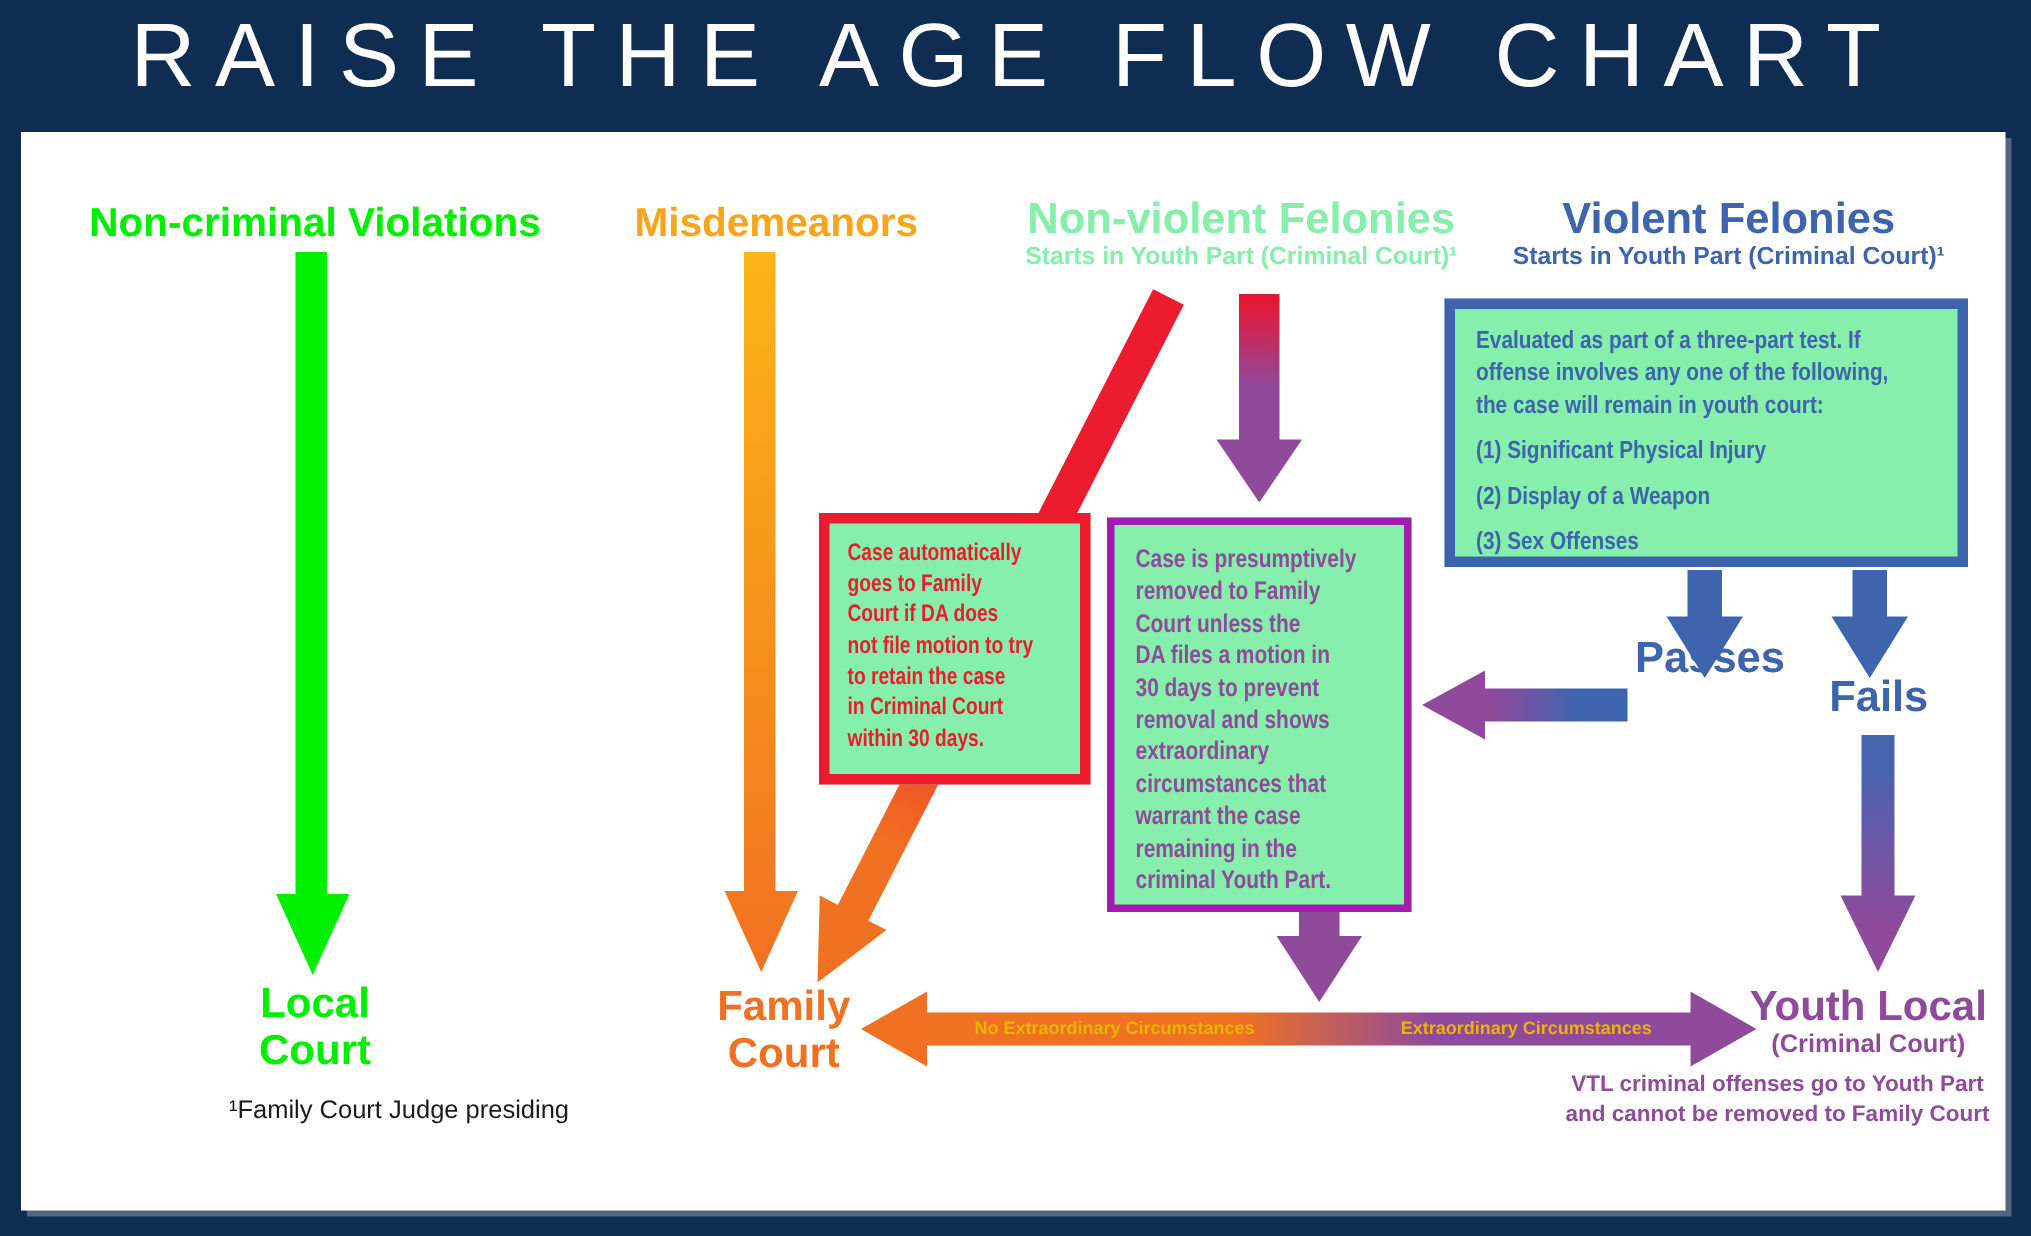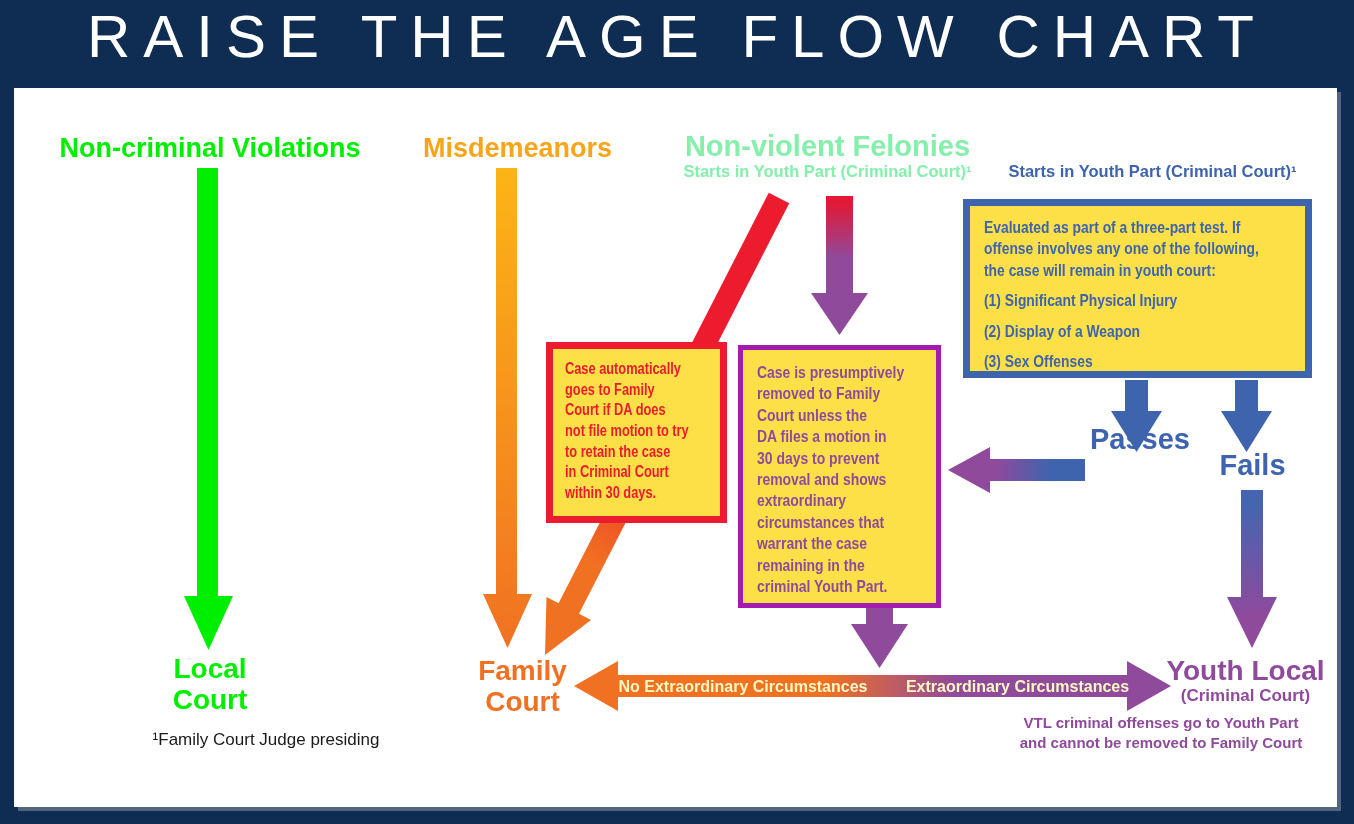--- a/index.html
+++ b/index.html
@@ -25,38 +25,38 @@
   .hdr{font-size:27px; letter-spacing:0px; white-space:nowrap;}
   .hdr-big{font-size:29px; white-space:nowrap;}
   .sub{font-size:16.5px; white-space:nowrap;}
   .green{color:#00EF00;}
   .orange{color:#F9A51B;}
   .dorange{color:#F17122;}
   .red{color:#86efac;}
   .blue{color:#3E64AE;}
   .purple{color:#8F4A9C;}
   .box{
-    position:absolute; background:#fde047; box-sizing:border-box; z-index:2;
+    position:absolute; background:#86efac; box-sizing:border-box; z-index:2;
     font-weight:bold; overflow:hidden;
   }
   .box-red{left:546px; top:342px; width:181px; height:181px; border:7px solid #EC1B2E;
     color:#EC1B2E; padding:10px 0 0 12px;}
   .box-red .txt{width:196px; font-size:16px; line-height:1.29;
     transform:scaleX(0.80); transform-origin:0 0;}
   .box-purple{left:738px; top:345px; width:203px; height:263px; border:5px solid #a21caf;
     color:#8F4A9C; padding:12px 0 0 14px;}
   .box-purple .txt{width:215px; font-size:17px; line-height:1.26;
     transform:scaleX(0.82); transform-origin:0 0;}
   .box-blue{left:963px; top:199px; width:349px; height:179px; border:7px solid #3E64AE;
     color:#3E64AE; padding:11px 0 0 14px;}
   .box-blue .inner{width:382px; font-size:16.5px; line-height:1.3;
     transform:scaleX(0.84); transform-origin:0 0;}
   .box-blue .item{margin-top:9px; white-space:nowrap;}
   .outcome{font-size:28px; line-height:1.12;}
-  .barlabel{color:#fef9c3; font-size:16px; white-space:nowrap; z-index:2;}
+  .barlabel{color:#eab308; font-size:12px; white-space:nowrap; z-index:2;}
   .footnote{position:absolute; left:106px; top:730px; width:320px; text-align:center;
     color:#1A1A1A; font-size:17px; font-weight:normal; z-index:2;}
   .vtl{font-size:15px; line-height:1.3;}
 </style>
 </head>
 <body>
 
 <div class="stage">
   <div class="frame"></div>
 
@@ -139,20 +139,21 @@
       <rect x="614" y="675" width="516" height="22"></rect>
       <polygon points="618,661 618,711 574,686"></polygon>
       <polygon points="1127,661 1127,711 1171,686"></polygon>
     </g>
   </svg>
 
   <div class="lbl hdr green" style="left:30px; top:133px; width:360px;">Non-criminal Violations</div>
   <div class="lbl hdr orange" style="left:400px; top:133px; width:235px;">Misdemeanors</div>
   <div class="lbl hdr-big red" style="left:660px; top:130px; width:335px;">Non-violent Felonies</div>
   <div class="lbl sub red" style="left:660px; top:162px; width:335px;">Starts in Youth Part (Criminal Court)¹</div>
+  <div class="lbl hdr-big blue" style="left:985px; top:130px; width:335px;">Violent Felonies</div>
   <div class="lbl sub blue" style="left:985px; top:162px; width:335px;">Starts in Youth Part (Criminal Court)¹</div>
 
   <div class="box box-red">
     <div class="txt pre">Case automatically
 goes to Family
 Court if DA does
 not file motion to try
 to retain the case
 in Criminal Court
 within 30 days.</div>
@@ -190,15 +191,15 @@
 Court</div>
   <div class="lbl outcome dorange pre" style="left:440px; top:655px; width:165px;">Family
 Court</div>
   <div class="lbl outcome purple" style="left:1158px; top:655px; width:175px; white-space:nowrap;">Youth Local</div>
   <div class="lbl purple" style="left:1158px; top:686px; width:175px; font-size:17px;">(Criminal Court)</div>
 
   <div class="lbl barlabel" style="left:618px; top:678px; width:250px;">No Extraordinary Circumstances</div>
   <div class="lbl barlabel" style="left:905px; top:678px; width:225px;">Extraordinary Circumstances</div>
 
   <div class="footnote">¹Family Court Judge presiding</div>
-  <div class="lbl vtl purple pre" style="left:1016px; top:713px; width:290px;">VTL criminal offenses go to Youth Part
+  <div class="lbl vtl purple pre" style="left:1040px; top:713px; width:290px;">VTL criminal offenses go to Youth Part
 and cannot be removed to Family Court</div>
 </div>
 
 </body></html>

